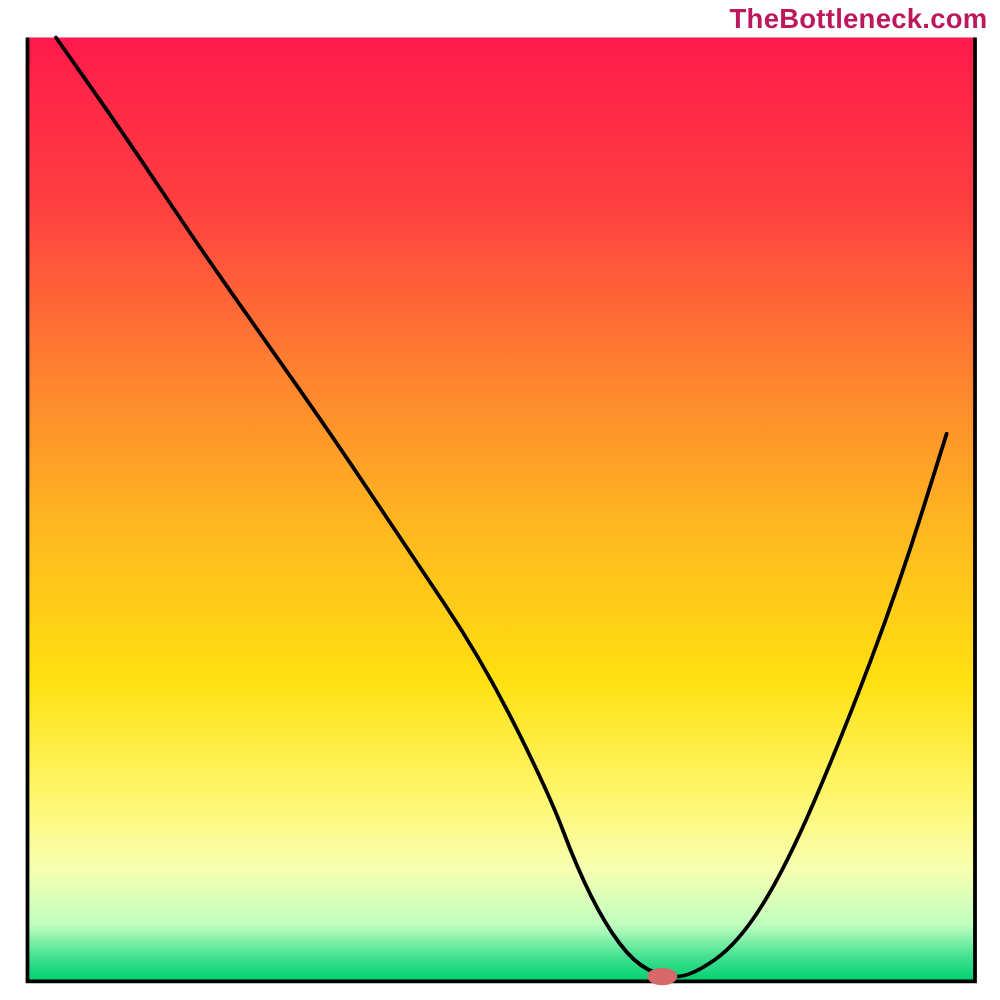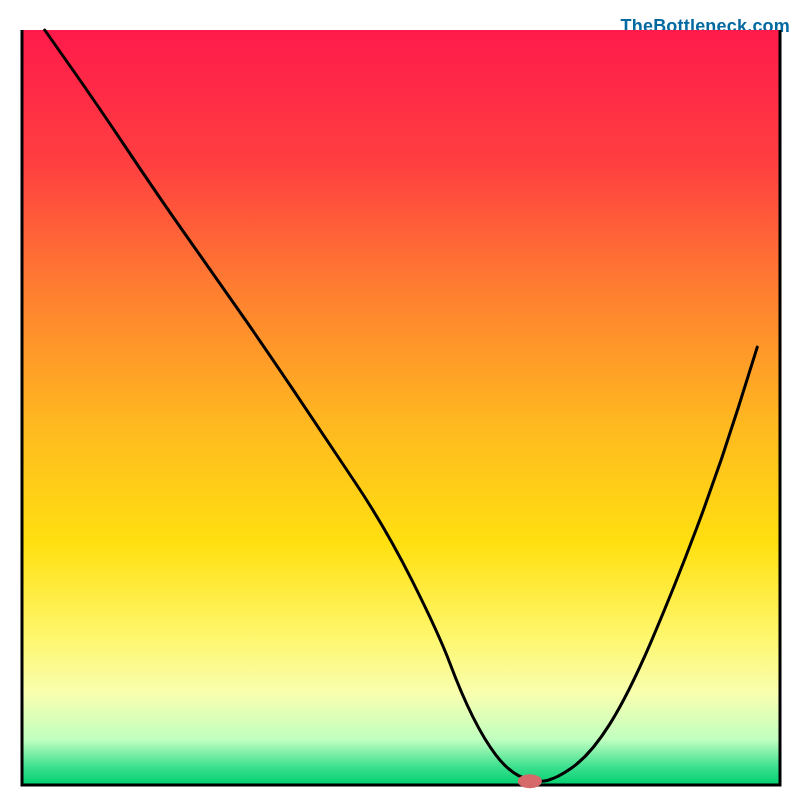--- a/index.html
+++ b/index.html
@@ -10,25 +10,25 @@
     background: #ffffff;
     font-family: Arial, Helvetica, sans-serif;
   }
   .stage {
     position: relative;
     width: 800px;
     height: 800px;
   }
   .watermark {
     position: absolute;
-    top: 16px;
+    top: 2px;
     right: 10px;
-    font-size: 18px;
+    font-size: 22px;
     font-weight: 600;
-    color: #0369a1;
+    color: #be185d;
     letter-spacing: 0.2px;
   }
   svg.chart {
     position: absolute;
     left: 0;
     top: 0;
     width: 800px;
     height: 800px;
   }
 </style>

